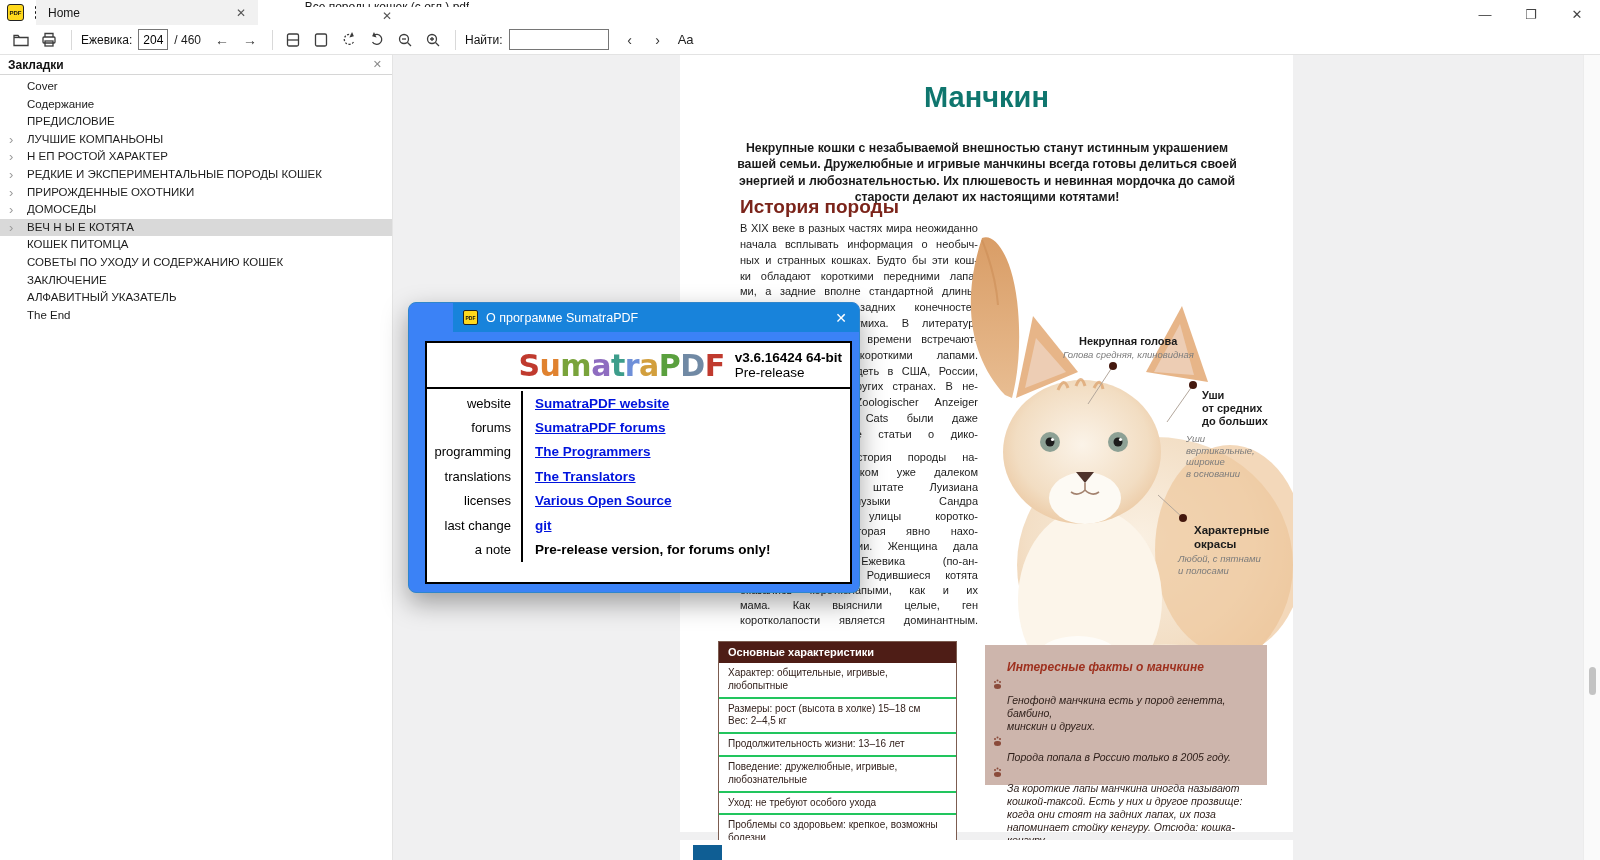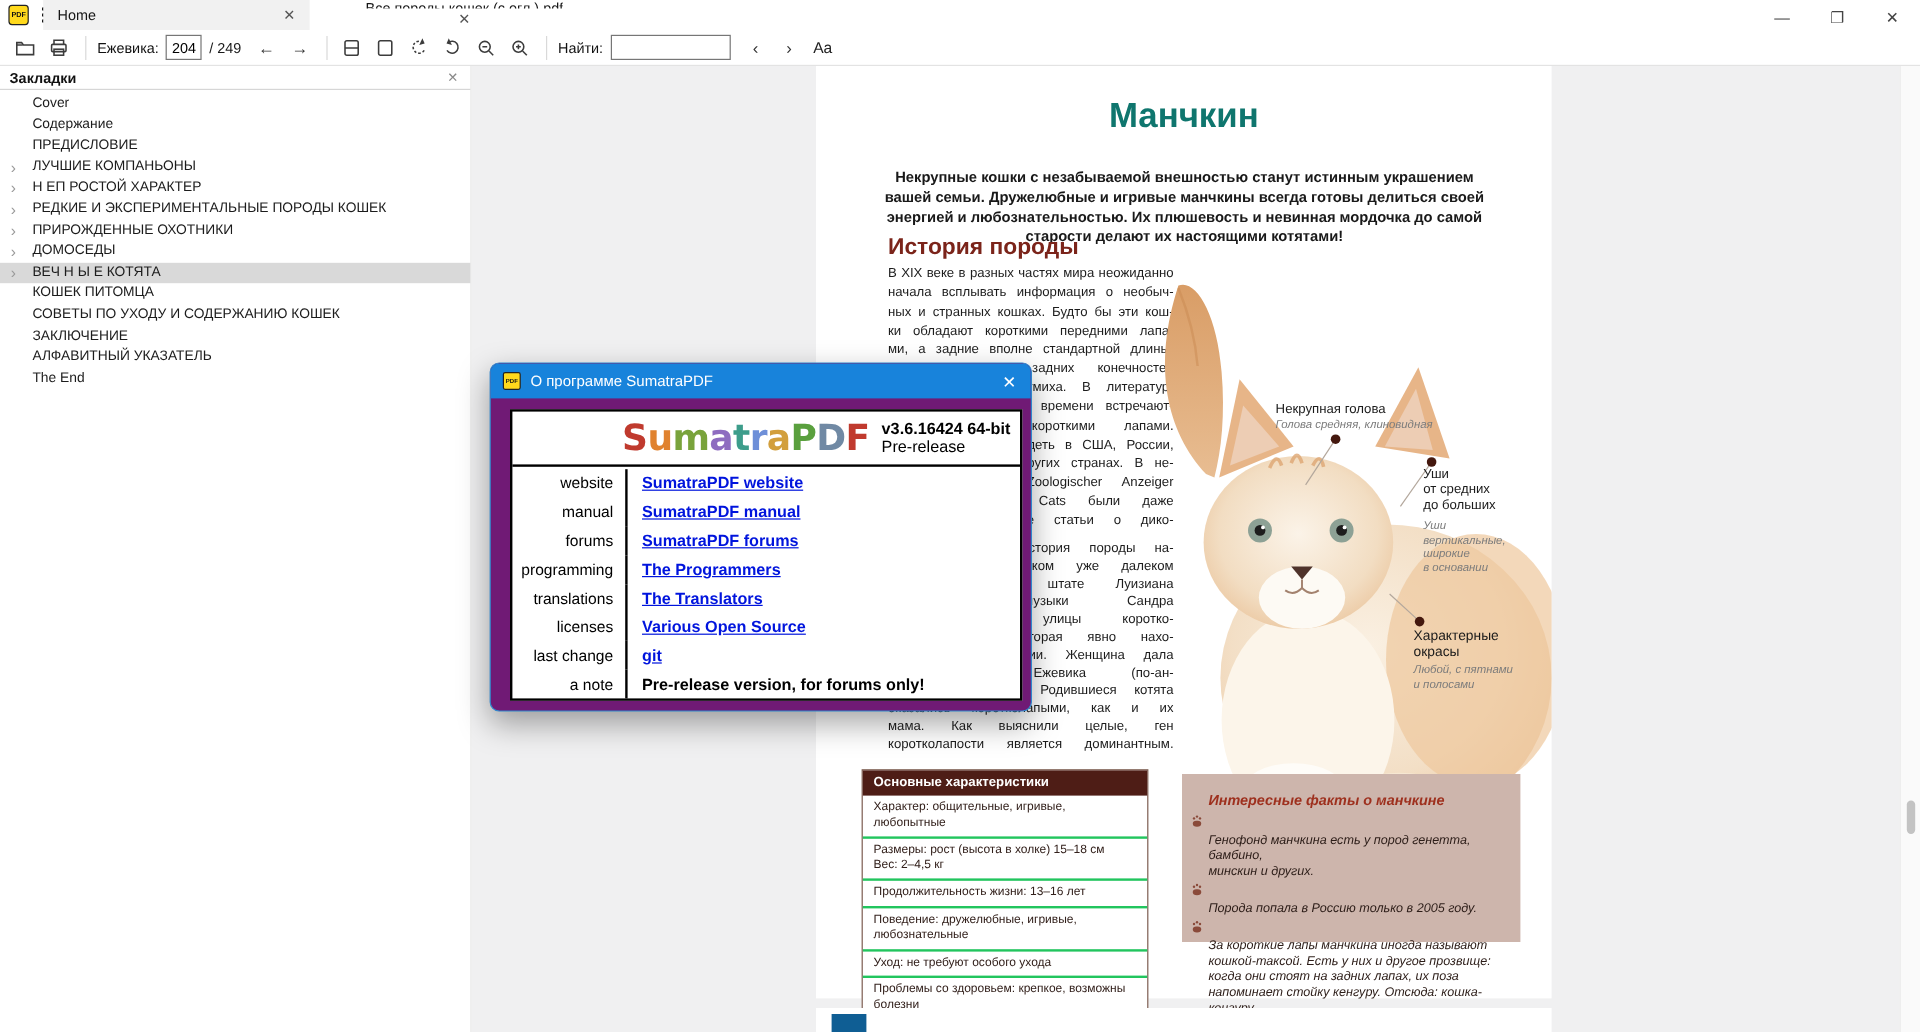--- a/index.html
+++ b/index.html
@@ -55,38 +55,38 @@
   .p-lead { position:absolute; left:52px; top:85px; width:510px; text-align:center; font-size:12.3px; font-weight:bold; line-height:16.3px; white-space:pre-line; color:#191919; }
   .p-h2 { position:absolute; left:60px; top:141px; font-size:19px; font-weight:bold; color:#7b241a; }
   .tcol { position:absolute; left:60px; width:238px; font-size:11px; color:#1d1d1d; }
   .col1 { top:166px; }
   .col2 { top:395px; }
   .tl { text-align:justify; text-align-last:justify; overflow:hidden; white-space:nowrap; }
   .col1 .tl { height:15.85px; line-height:15.85px; }
   .col2 .tl { height:14.8px; line-height:14.8px; }
   .cat-art { position:absolute; left:250px; top:165px; width:363px; height:470px; }
 
-  .ann-title { position:absolute; font-weight:normal; font-size:11px; color:#1b1b1b; line-height:13px; white-space:pre-line; }
+  .ann-title { position:absolute; font-weight:bold; font-size:11px; color:#1b1b1b; line-height:13px; white-space:pre-line;margin-left:16px; }
   .ann-sub { position:absolute; font-style:italic; font-size:9.5px; color:#7c7c7c; line-height:11.5px; white-space:pre-line; }
   .ann-dot { position:absolute; width:8px; height:8px; border-radius:50%; background:#44180e; }
   .ann-lines { position:absolute; left:0; top:0; width:613px; height:777px; pointer-events:none; }
 
   .char-table { position:absolute; left:38px; top:586px; width:239px; border:1px solid #7c5c50; background:#fff; }
   .ct-header { background:#4e1d16; color:#fff; font-size:11px; font-weight:bold; padding:4px 9px 5px; }
   .ct-row { padding:4px 9px 4px; font-size:10px; line-height:12.8px; color:#33211c; white-space:pre-line; }
   .ct-row + .ct-row { border-top:2px solid #22c55e; }
 
   .facts { position:absolute; left:305px; top:590px; width:282px; height:140px; background:#cdb5ac; }
   .facts-title { margin:15px 14px 7px 22px; font-size:12px; font-weight:bold; font-style:italic; color:#9e301e; }
   .fact { position:relative; margin:0 12px 5px 22px; font-size:10.5px; font-style:italic; color:#2c1d18; line-height:13px; white-space:pre-line; }
   .paw { position:absolute; left:-13px; top:3px; width:7px; height:5px; background:#8a4a3a; border-radius:50% 50% 60% 60%; }
   .paw::before { content:""; position:absolute; top:-3px; left:0; width:2px; height:2px; border-radius:50%; background:#8a4a3a; box-shadow:2.5px -1.5px 0 #8a4a3a, 5px 0 0 #8a4a3a; }
 
   
-  .dialog { position:absolute; left:408px; top:302px; width:452px; height:291px; background:#701a75; border:1px solid #2f86cc; border-radius:8px; box-shadow:0 10px 26px rgba(0,0,0,.35); overflow:hidden; z-index:20; }
+  .dialog { position:absolute; left:408px; top:302px; width:452px; height:291px; background:#3b82f6; border:1px solid #2f86cc; border-radius:8px; box-shadow:0 10px 26px rgba(0,0,0,.35); overflow:hidden; z-index:20;padding-left:44px; }
   .dlg-titlebar { height:29px; background:#1883db; display:flex; align-items:center; padding:0 12px 0 10px; }
   .dlg-icon { width:15px; height:15px; background:#ffd91c; border:1px solid #222; border-radius:2px; font-size:5px; font-weight:bold; color:#111; display:flex; align-items:center; justify-content:center; }
   .dlg-title { color:#fff; font-size:12.5px; margin-left:8px; }
   .dlg-close { margin-left:auto; color:#fff; font-size:14px; cursor:pointer; }
   .dlg-box { position:absolute; left:16px; top:38px; width:427px; height:243px; border:2px solid #000; background:#fff; }
   .dlg-logo { height:46px; border-bottom:2px solid #000; display:flex; align-items:center; justify-content:flex-end; padding-right:8px; gap:10px; }
   .logo-word { font-size:30px; font-weight:bold; font-family:"DejaVu Sans",sans-serif; letter-spacing:-0.5px; }
   .logo-version { font-size:13.5px; line-height:15px; color:#000; }
   .logo-version .v1 { font-weight:bold; }
   .dlg-rows { position:absolute; left:0; top:48px; right:0; bottom:0; display:flex; flex-direction:column; }
@@ -130,21 +130,21 @@
   <div class="tb-btn">
     <svg width="18" height="18" viewBox="0 0 18 18">
         <path d="M5 6V2.5h8V6"></path>
         <rect x="3" y="6" width="12" height="6" rx="1"></rect>
         <rect x="5" y="10" width="8" height="5"></rect>
       </svg>
   </div>
   <div class="tb-sep"></div>
   <span class="tb-label">Ежевика:</span>
   <input class="page-input" value="204" style="">
-  <span class="page-total">/ 249</span>
+  <span class="page-total">/ 460</span>
   <div class="tb-btn tb-arrow">←</div>
   <div class="tb-btn tb-arrow">→</div>
   <div class="tb-sep"></div>
   <div class="tb-btn">
     <svg width="18" height="18" viewBox="0 0 18 18">
         <rect x="3.5" y="3" width="11" height="12" rx="1.5"></rect>
         <path d="M3.5 9h11"></path>
       </svg>
   </div>
   <div class="tb-btn">
@@ -437,24 +437,20 @@
         <div class="v2">Pre-release</div>
       </span>
     </div>
     <div class="dlg-rows">
 
         <div class="dlg-row">
           <div class="dlg-label">website</div>
           <div class="dlg-value link">SumatraPDF website</div>
         </div>
 
-        <div class="dlg-row">
-          <div class="dlg-label">manual</div>
-          <div class="dlg-value link">SumatraPDF manual</div>
-        </div>
 
         <div class="dlg-row">
           <div class="dlg-label">forums</div>
           <div class="dlg-value link">SumatraPDF forums</div>
         </div>
 
         <div class="dlg-row">
           <div class="dlg-label">programming</div>
           <div class="dlg-value link">The Programmers</div>
         </div>

